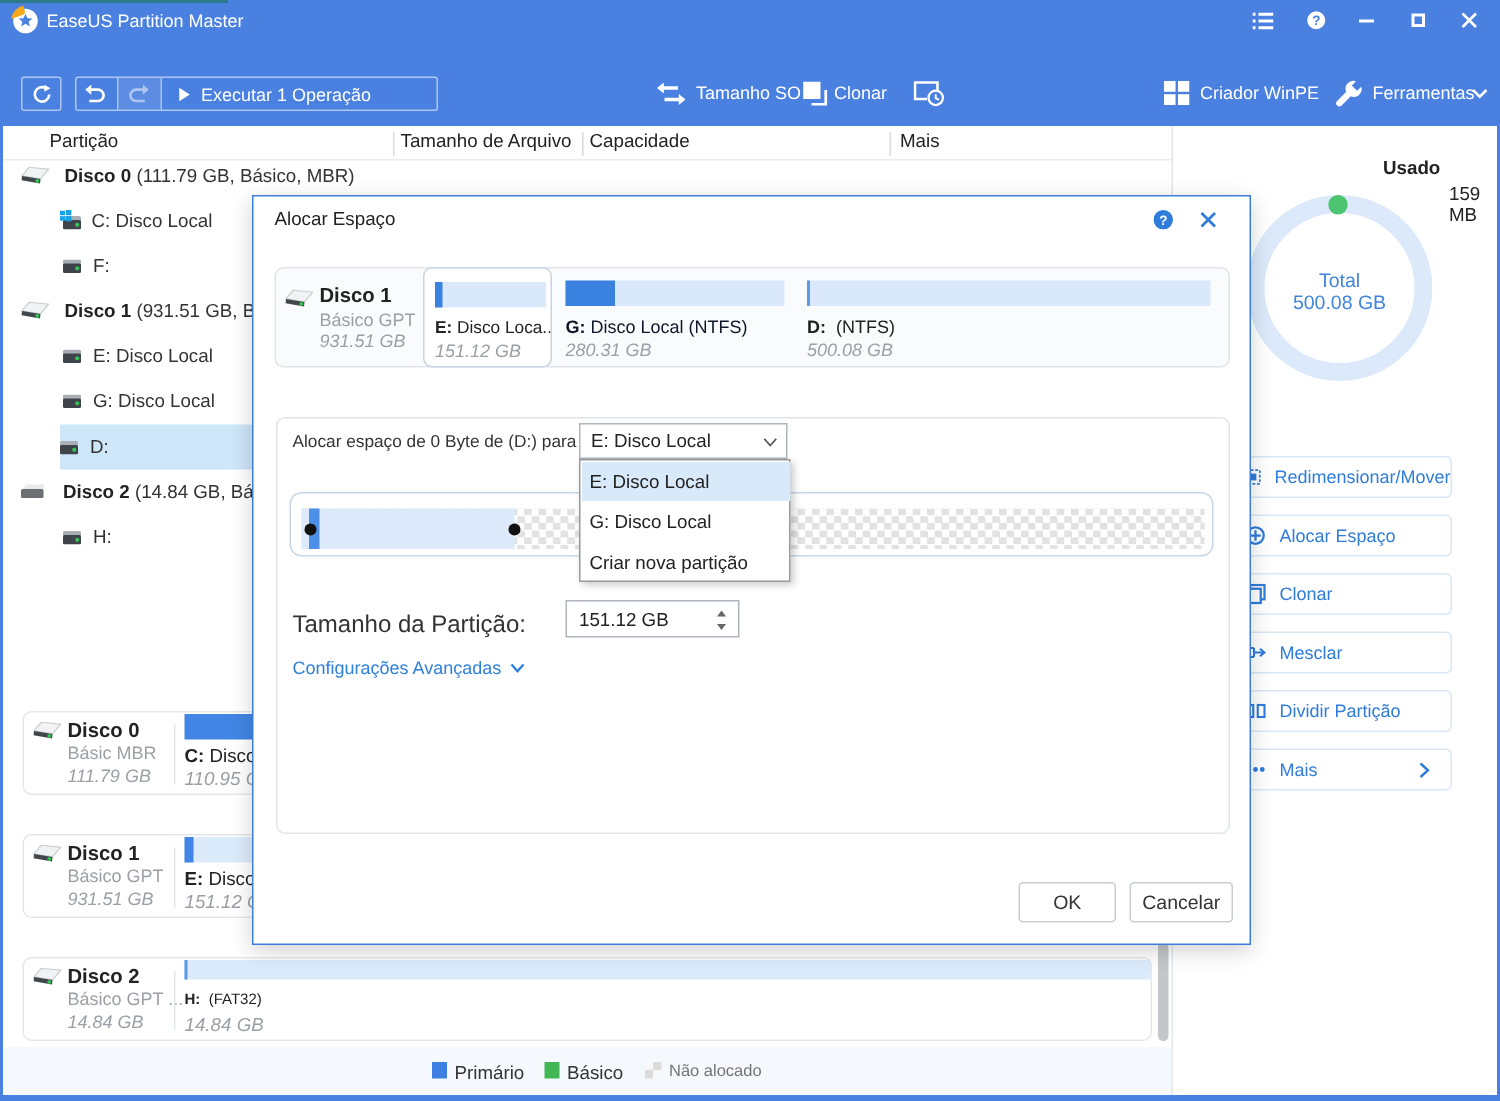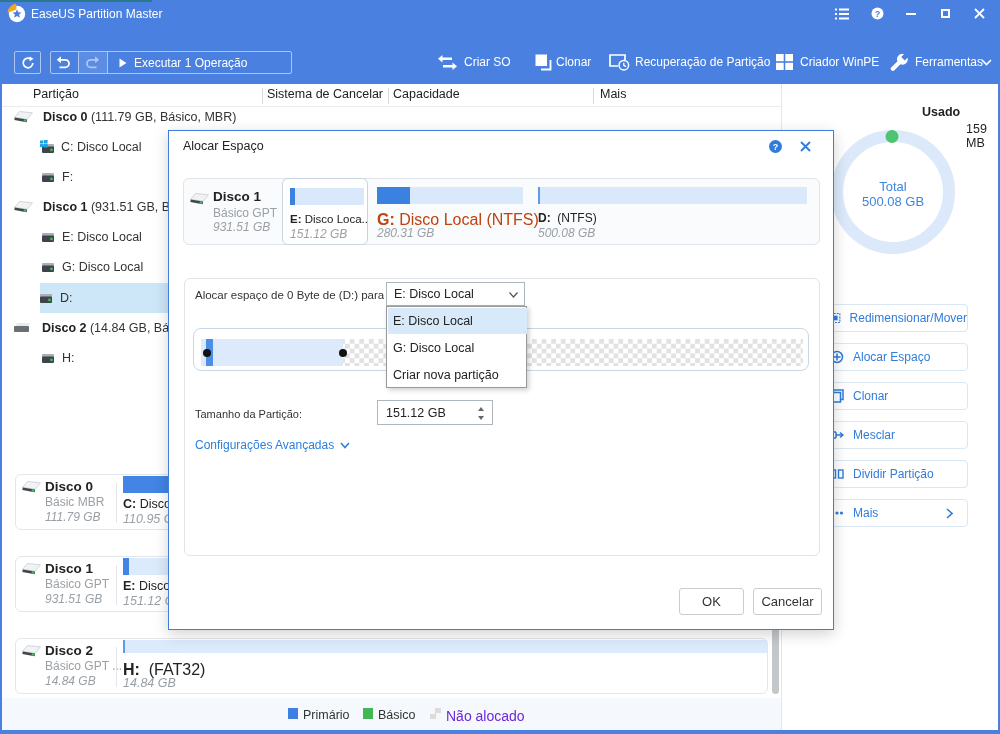--- a/index.html
+++ b/index.html
@@ -115,50 +115,49 @@
   </svg>
   <svg class="abs" style="left:119px;top:30px" width="8" height="10" viewBox="0 0 8 10">
     <path d="M0.5 0.5 L7.5 5 L0.5 9.5 Z" fill="#fff"></path>
   </svg>
   <div class="abs titletxt" style="left:134px;top:28px;font-size:12px">Executar 1 Operação</div>
 
   <svg class="abs" style="left:438px;top:27px" width="19" height="15" viewBox="0 0 19 15">
     <path d="M4.5 0 L0 3.7 L4.5 7.4 L4.5 4.9 L14 4.9 L14 2.5 L4.5 2.5 Z" fill="#fff"></path>
     <path d="M14.5 7.6 L19 11.3 L14.5 15 L14.5 12.5 L5 12.5 L5 10.1 L14.5 10.1 Z" fill="#fff"></path>
   </svg>
-  <div class="tool-item" style="left:464px">Criar SO</div>
+  <div class="tool-item" style="left:464px">Tamanho SO</div>
   <svg class="abs" style="left:535px;top:26px" width="17" height="17" viewBox="0 0 17 17">
     <path d="M15.5 6 L15.5 15.5 L6 15.5" fill="none" stroke="#fff" stroke-width="1.8"></path>
     <rect x="0.5" y="0.5" width="11.5" height="11.5" fill="#fff"></rect>
   </svg>
   <div class="tool-item" style="left:556px">Clonar</div>
   <svg class="abs" style="left:609px;top:25px" width="22" height="19" viewBox="0 0 22 19">
     <path d="M16 7 L16 2 L1 2 L1 13 L9 13" fill="none" stroke="#fff" stroke-width="1.7"></path>
     <circle cx="14.8" cy="12.2" r="4.8" fill="none" stroke="#fff" stroke-width="1.5"></circle>
     <path d="M14.8 9.8 L14.8 12.4 L17 13.6" stroke="#fff" stroke-width="1.3" fill="none"></path>
   </svg>
-  <div class="tool-item" style="left:635px">Recuperação de Partição</div>
   <svg class="abs" style="left:776px;top:26px" width="17" height="16" viewBox="0 0 17 16">
     <rect x="0" y="0" width="7.7" height="7.2" fill="#fff"></rect>
     <rect x="9.3" y="0" width="7.7" height="7.2" fill="#fff"></rect>
     <rect x="0" y="8.8" width="7.7" height="7.2" fill="#fff"></rect>
     <rect x="9.3" y="8.8" width="7.7" height="7.2" fill="#fff"></rect>
   </svg>
   <div class="tool-item" style="left:800px">Criador WinPE</div>
   <svg class="abs" style="left:890px;top:25px" width="19" height="19" viewBox="0 0 19 19">
     <path d="M17.5 4.8 A5.2 5.2 0 0 1 10.5 11.2 L4.4 17.3 A2.1 2.1 0 0 1 1.4 14.3 L7.5 8.2 A5.2 5.2 0 0 1 14 1.2 L11.2 4 L14.7 7.5 L17.5 4.8 Z" fill="#fff"></path>
   </svg>
   <div class="tool-item" style="left:915px">Ferramentas</div>
   <svg class="abs" style="left:981px;top:31px" width="11" height="7" viewBox="0 0 11 7">
     <path d="M1 1 L5.5 5.5 L10 1" fill="none" stroke="#fff" stroke-width="1.7"></path>
   </svg>
 </div>
 
 <div class="hdr-txt" style="left:33px">Partição</div>
-<div class="hdr-txt" style="left:267px">Sistema de Cancelar</div>
+<div class="hdr-txt" style="left:267px">Tamanho de Arquivo</div>
 <div class="hdr-txt" style="left:393px">Capacidade</div>
 <div class="hdr-txt" style="left:600px">Mais</div>
 <div class="hdr-sep" style="left:262px"></div>
 <div class="hdr-sep" style="left:388px"></div>
 <div class="hdr-sep" style="left:593px"></div>
 <div class="abs" style="left:2px;top:106px;width:779px;height:1px;background:#ececec"></div>
 
 <div class="trow" style="top:102px">
   <svg width="19" height="13" style="margin-left:12px">
       <use href="#disk3d"></use>
@@ -310,30 +309,30 @@
 <div class="card" style="top:638px">
   <svg class="cdicon" width="19" height="13" style="position:absolute;left:6px;top:6px">
       <use href="#disk3d"></use>
     </svg>
   <div class="cardname">Disco 2</div>
   <div class="cardsub">Básico GPT ...</div>
   <div class="cardsub2">14.84 GB</div>
   <div class="sep"></div>
   <div class="abs" style="left:107px;top:1px;width:644px;height:13px;background:#dcebfb"></div>
   <div class="abs" style="left:107px;top:1px;width:2px;height:13px;background:#5b9be8"></div>
-  <div class="abs" style="left:107px;top:22px;color:#222;font-size:16px"><span class="b">H:</span>&nbsp; (FAT32)</div>
+  <div class="abs" style="left:107px;top:22px;color:#222;font-size:10px"><span class="b">H:</span>&nbsp; (FAT32)</div>
   <div class="abs i" style="left:107px;top:37px;color:#9aa0a6;font-size:12.5px">14.84 GB</div>
 </div>
 
 <div class="abs" style="left:288px;top:708px;width:10px;height:11px;background:#3d7fe2"></div>
 <div class="abs" style="left:303px;top:708px;font-size:12.5px;color:#333">Primário</div>
 <div class="abs" style="left:363px;top:708px;width:10px;height:11px;background:#43b756"></div>
 <div class="abs" style="left:378px;top:708px;font-size:12.5px;color:#333">Básico</div>
 <div class="abs" style="left:430px;top:708px;width:11px;height:11px;background:repeating-conic-gradient(#dcdcdc 0% 25%, #f7f7f7 0% 50%) 0 0 / 11px 11px"></div>
-<div class="abs" style="left:446px;top:708px;font-size:14px;color:#6d28d9">Não alocado</div>
+<div class="abs" style="left:446px;top:708px;font-size:11px;color:#737373">Não alocado</div>
 
 <div class="abs" style="left:772px;top:628px;width:7px;height:66px;background:#c4c7ca;border-radius:4px"></div>
 
 <div id="dialog">
 
   <div class="abs" style="left:14px;top:8px;font-size:12.5px;color:#222">Alocar Espaço</div>
   <svg class="abs" style="left:600px;top:9px" width="13" height="13" viewBox="0 0 13 13">
     <circle cx="6.5" cy="6.5" r="6.5" fill="#2f7cdb"></circle>
     <text x="6.5" y="9.8" font-size="9" font-weight="bold" fill="#fff" text-anchor="middle" font-family="Liberation Sans">?</text>
   </svg>
@@ -352,21 +351,21 @@
 
   <div class="abs" style="left:113px;top:47px;width:86px;height:67px;background:#fff;border:1px solid #c8d4e0;border-radius:6px;overflow:hidden">
     <div class="abs" style="left:7px;top:9px;width:74px;height:17px;background:#d9e9fb"></div>
     <div class="abs" style="left:7px;top:9px;width:5px;height:17px;background:#3b82e0"></div>
     <div class="abs" style="left:7px;top:34px;font-size:11.5px;color:#222;white-space:nowrap"><span class="b">E:</span> Disco Loca...</div>
     <div class="abs i" style="left:7px;top:48px;font-size:12px;color:#9aa0a6">151.12 GB</div>
   </div>
 
   <div class="abs" style="left:208px;top:56px;width:146px;height:17px;background:#d9e9fb"></div>
   <div class="abs" style="left:208px;top:56px;width:33px;height:17px;background:#3b82e0"></div>
-  <div class="abs" style="left:208px;top:80px;font-size:16px;color:#c2410c"><span class="b">G:</span> Disco Local (NTFS)</div>
+  <div class="abs" style="left:208px;top:80px;font-size:12px;color:#0f172a"><span class="b">G:</span> Disco Local (NTFS)</div>
   <div class="abs i" style="left:208px;top:95px;font-size:12px;color:#9aa0a6">280.31 GB</div>
 
   <div class="abs" style="left:369px;top:56px;width:269px;height:17px;background:#d9e9fb"></div>
   <div class="abs" style="left:369px;top:56px;width:2px;height:17px;background:#5b9be8"></div>
   <div class="abs" style="left:369px;top:80px;font-size:12px;color:#222"><span class="b">D:</span>&nbsp; (NTFS)</div>
   <div class="abs i" style="left:369px;top:95px;font-size:12px;color:#9aa0a6">500.08 GB</div>
 
   <div class="panel" style="left:15px;top:147px;width:636px;height:278px;background:#fff"></div>
   <div class="abs" style="left:26px;top:158px;font-size:11.5px;color:#333">Alocar espaço de 0 Byte de (D:) para</div>
 
@@ -385,21 +384,21 @@
     <div class="abs" style="left:145px;top:20px;width:8px;height:8px;border-radius:50%;background:#111"></div>
   </div>
 
   <div class="abs" style="left:217px;top:175px;width:141px;height:82px;background:#fff;border:1px solid #999;box-shadow:2px 2px 5px rgba(0,0,0,0.2);z-index:5">
     <div class="abs" style="left:1px;top:1px;width:139px;height:26px;background:#d8eaf9"></div>
     <div class="abs" style="left:6px;top:7px;font-size:12.5px;color:#222">E: Disco Local</div>
     <div class="abs" style="left:6px;top:34px;font-size:12.5px;color:#222">G: Disco Local</div>
     <div class="abs" style="left:6px;top:61px;font-size:12.5px;color:#222">Criar nova partição</div>
   </div>
 
-  <div class="abs" style="left:26px;top:277px;font-size:11px;color:#333">Tamanho da Partição:</div>
+  <div class="abs" style="left:26px;top:277px;font-size:16px;color:#333">Tamanho da Partição:</div>
   <div class="abs" style="left:208px;top:269px;width:116px;height:25px;border:1px solid #adb5bd;background:#fff">
     <div class="abs" style="left:8px;top:5px;font-size:12.5px;color:#222">151.12 GB</div>
     <svg class="abs" style="left:99px;top:6px" width="8" height="13" viewBox="0 0 8 13">
       <path d="M4 0 L7 4 L1 4 Z" fill="#666"></path>
       <path d="M4 13 L7 9 L1 9 Z" fill="#666"></path>
     </svg>
   </div>
 
   <div class="abs" style="left:26px;top:307px;font-size:12px;color:#2f80db">Configurações Avançadas
     <svg width="10" height="7" viewBox="0 0 10 7" style="margin-left:2px">

